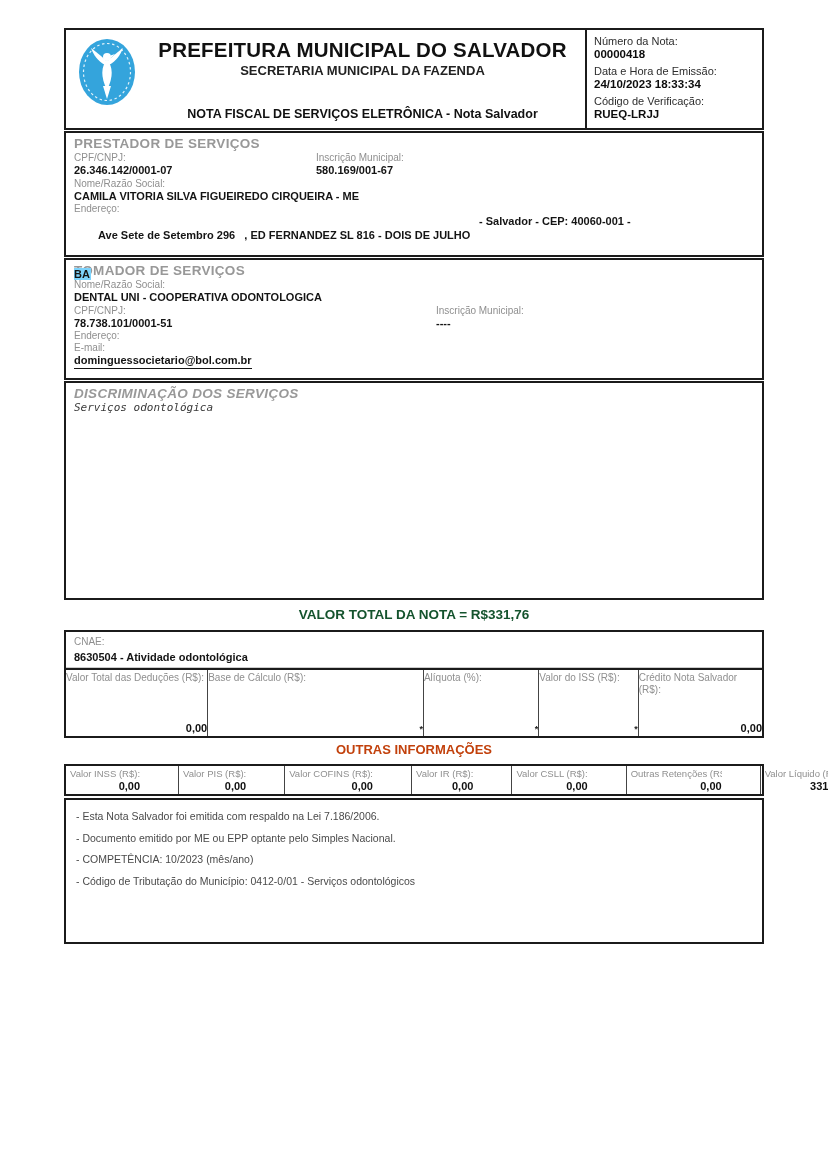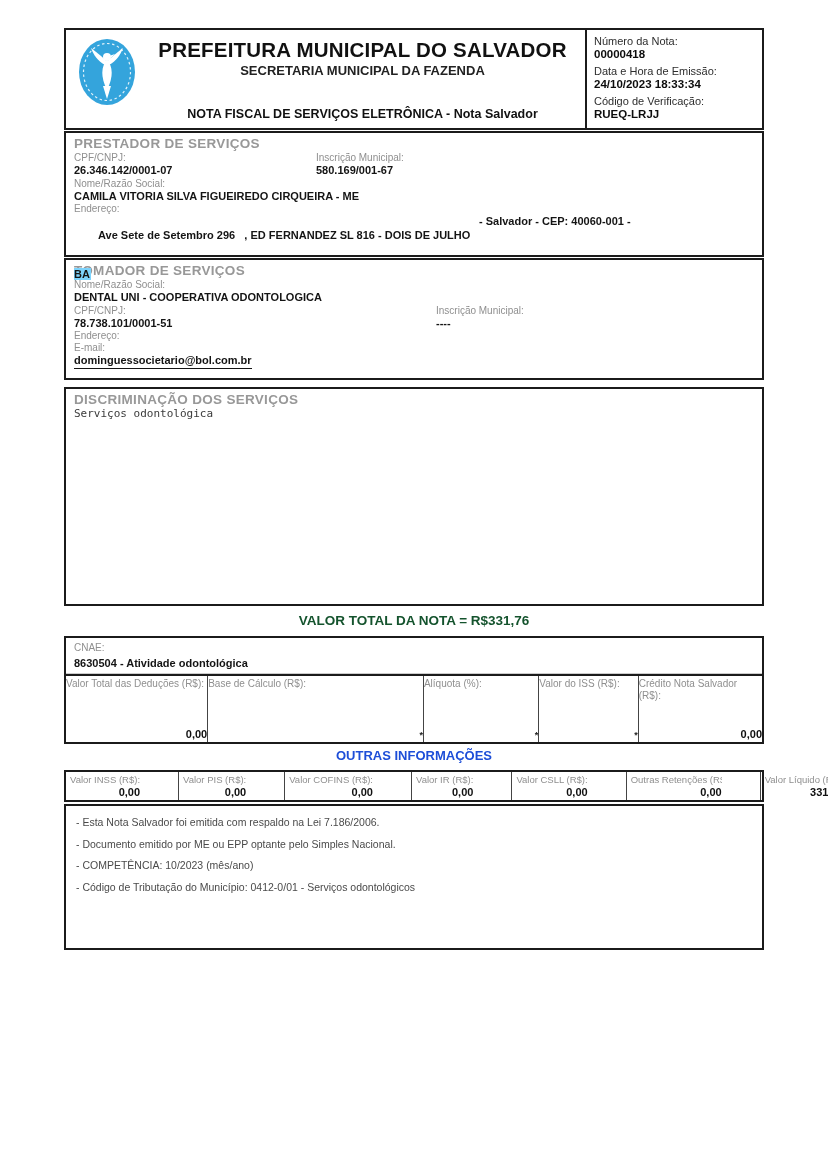--- a/index.html
+++ b/index.html
@@ -30,41 +30,41 @@
   .prestador-box{height:126px;}
   .tomador-box{height:122px;}
   .addr-line{position:relative;white-space:pre;}
   .addr2{position:absolute;left:405px;top:0;white-space:nowrap;}
   .email-overlap{position:relative;height:12px;}
   .email-overlap .lbl{position:absolute;left:0;top:0;}
   .ba-over{position:absolute;left:0;top:-1px;font-size:11px;font-weight:bold;color:#141414;background:#7dd3fc;padding-right:1px;z-index:2;}
   .email-val{display:inline-block;border-bottom:1.5px solid #141414;}
 
   
-  .serv-box{height:219px;margin-top:7px;padding:3px 8px 0;}
+  .serv-box{height:219px;margin-top:1px;padding:3px 8px 0;font-style:italic;}
   .serv-desc{font-family:"DejaVu Sans Mono",monospace;font-size:11px;color:#3a3a3a;line-height:12px;margin-top:0px;}
 
   
   .total-line{height:30px;line-height:30px;text-align:center;font-size:13.5px;font-weight:bold;color:#14532d;}
 
   
   .cnae-box{height:108px;display:flex;flex-direction:column;}
   .cnae-group{padding:4px 8px 2px;height:29px;}
   .cnae-group .lbl{margin-bottom:3px;}
   .cnae-div{border-bottom:1px solid #cccccc;margin:0 0px;}
   .ded-row{display:flex;border-top:2px solid #1b1b1b;flex:1;}
   .ded-cell{box-sizing:border-box;display:flex;flex-direction:column;justify-content:space-between;padding:2px 0 2px;}
   .ded-cell + .ded-cell{border-left:1.5px solid #444;}
   .ded-cell .lbl{font-size:10px;}
   .ded-val{font-size:11px;font-weight:bold;color:#101010;text-align:right;}
   .ded-star{font-size:9px;font-weight:bold;color:#222;text-align:right;}
   .w1{width:142px;} .w2{width:217px;} .w3{width:116px;} .w4{width:100px;} .w5{width:125px;}
 
   
-  .outras-title{height:26px;line-height:24px;text-align:center;font-size:13px;font-weight:bold;color:#1d4ed8;}
+  .outras-title{height:26px;line-height:24px;text-align:center;font-size:13px;font-weight:bold;color:#c2410c;}
   .tax-table{display:flex;height:32px;gap:34px;}
   .tax-cell{width:100px;box-sizing:border-box;display:flex;flex-direction:column;justify-content:space-between;padding:2px 4px;}
   .tax-cell + .tax-cell{border-left:1.5px solid #444;}
   .tax-cell .lbl{font-size:9.5px;white-space:nowrap;overflow:hidden;}
   .tax-val{font-size:11px;font-weight:bold;color:#101010;text-align:right;}
 
   .notes-box{height:146px;margin-top:2px;padding:10px 10px;}
   .note-line{font-size:10.5px;color:#4a4a4a;line-height:12px;margin:0 0 9.5px;}
 </style>
 </head>

